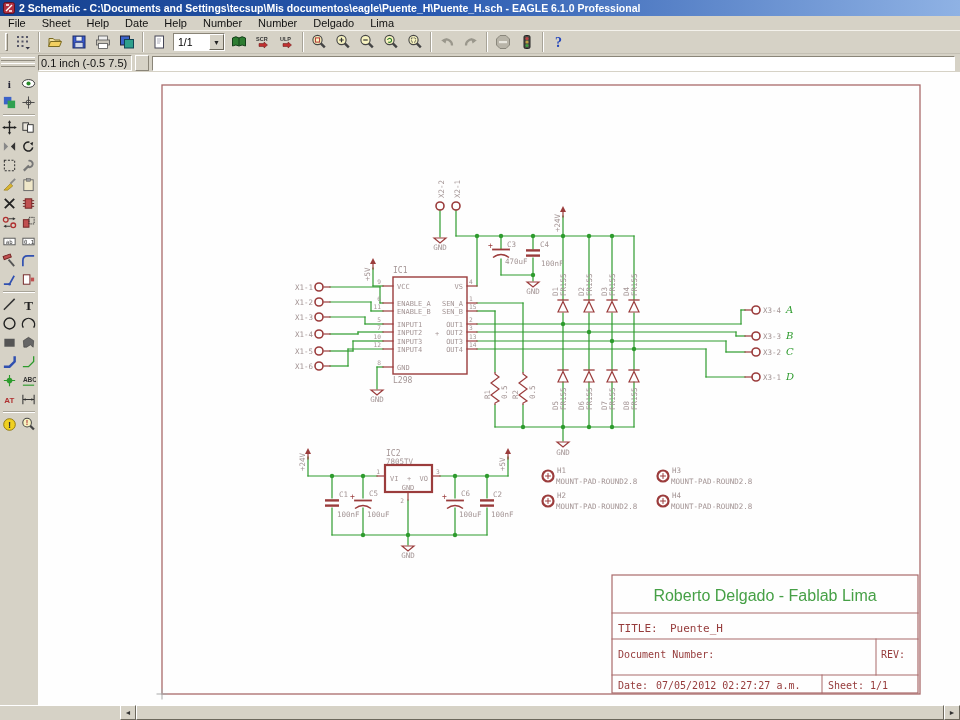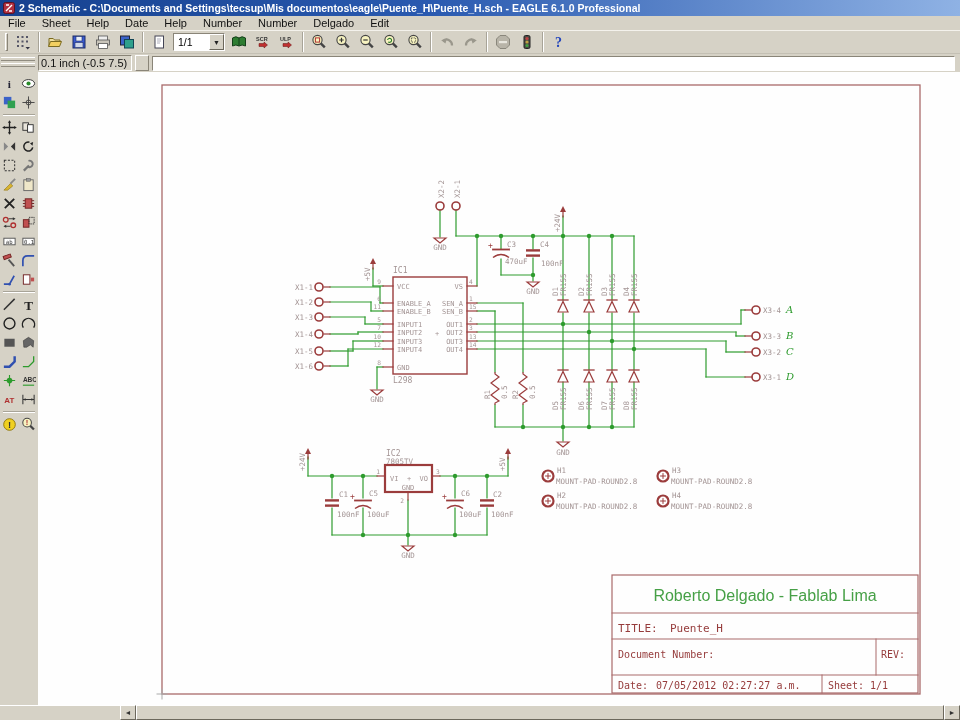--- a/index.html
+++ b/index.html
@@ -64,21 +64,21 @@
 
   <div class="menubar" id="menubar">
       <span class="menu-item">File</span>
       <span class="menu-item">Sheet</span>
       <span class="menu-item">Help</span>
       <span class="menu-item">Date</span>
       <span class="menu-item">Help</span>
       <span class="menu-item">Number</span>
       <span class="menu-item">Number</span>
       <span class="menu-item">Delgado</span>
-      <span class="menu-item">Edit</span>
+      <span class="menu-item">Lima</span>
     </div>
 
   <div class="toolbar" id="toolbar">
       <div class="tb-handle"></div>
       <button class="tbtn">
         <span style="display:inline-flex">
           <svg width="16" height="16" viewBox="0 0 16 16">
             <g fill="#556">
               <rect x="2" y="2" width="2" height="2"></rect>
               <rect x="6.5" y="2" width="2" height="2"></rect>

